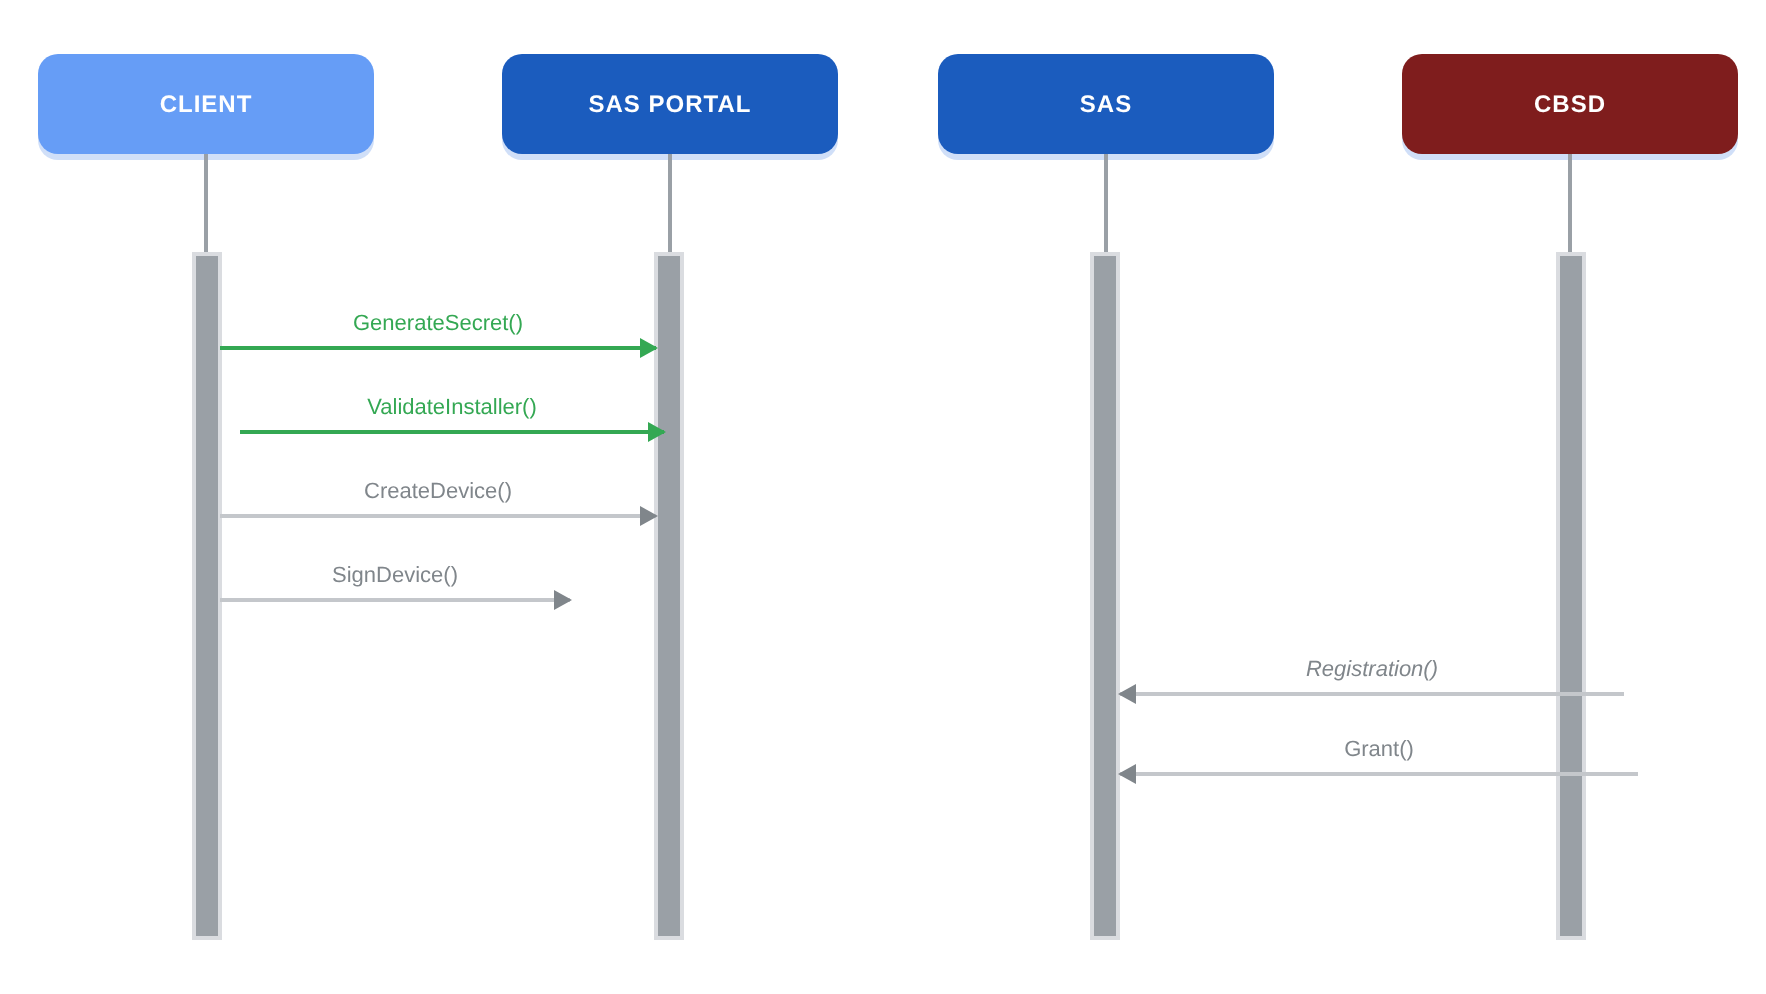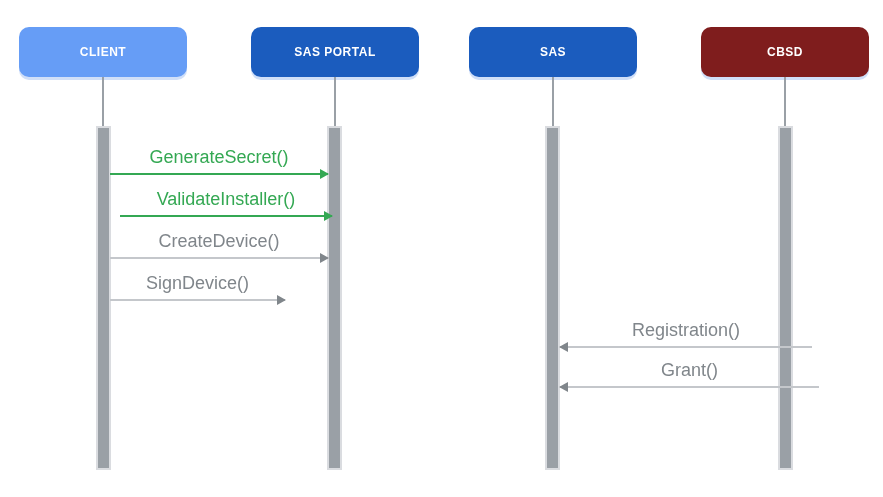--- a/index.html
+++ b/index.html
@@ -59,21 +59,21 @@
   .act-sas        { left: 545px; }
   .act-cbsd       { left: 778px; }
 
   
   .message { position: absolute; height: 26px; }
   .msg-label {
     position: absolute;
     left: 0; right: 0;
     bottom: 7px;
     text-align: center;
-    font-size: 18px;
+    font-size: 11px;
     white-space: nowrap;
   }
   .msg-line {
     position: absolute;
     left: 0; right: 0;
     top: 24px;
     height: 2px;
   }
   .arrow-right {
     position: absolute;
@@ -90,21 +90,21 @@
     top: 20px;
     width: 0; height: 0;
     border-top: 5px solid transparent;
     border-bottom: 5px solid transparent;
     border-right: 9px solid #000;
   }
   .m1 { left: 110px; top: 149px; width: 218px; }
   .m2 { left: 120px; top: 191px; width: 212px; }
   .m3 { left: 110px; top: 233px; width: 218px; }
   .m4 { left: 110px; top: 275px; width: 175px; }
-  .m5 { left: 560px; top: 322px; width: 252px; }
+  .m5 { left: 560px; top: 322px; width: 252px; font-style: italic; }
   .m6 { left: 560px; top: 362px; width: 218px; padding-left: 41px; }
 </style>
 </head>
 <body>
 
 <div class="stage">
 
   <div class="actor-box abox-client" style="background-color: rgb(102, 157, 246);">
     <span>CLIENT</span>
   </div>

